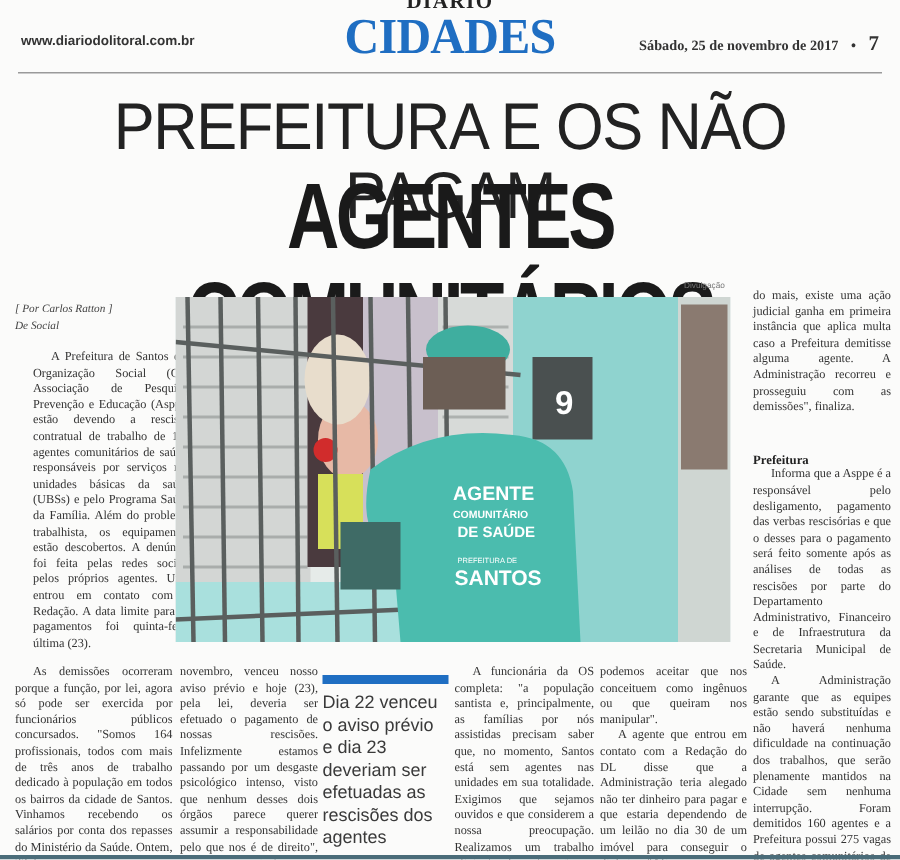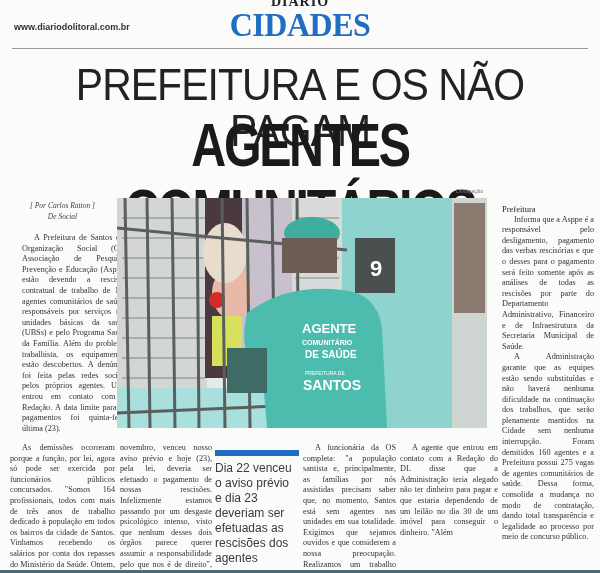--- a/index.html
+++ b/index.html
@@ -11,25 +11,25 @@
   .site-url { position:absolute; left:14px; top:22px; font-size:9px; font-weight:bold; color:#333; font-family:Liberation Sans, sans-serif; }
   .brand-top { position:absolute; left:0; width:600px; top:-6px; text-align:center; font-size:14px; font-weight:bold; letter-spacing:1px; color:#222; font-family:"Liberation Serif", serif; }
   .brand-main { position:absolute; left:0; width:600px; top:6px; text-align:center; font-size:32px; font-weight:bold; color:#1f6ec2; font-family:"Liberation Serif", serif; transform:scaleY(1.05); letter-spacing:-0.5px; }
   .date-line { position:absolute; right:14px; top:22px; font-size:9.5px; font-weight:bold; color:#333; font-family:"Liberation Serif", serif; }
   .date-line .page-no { font-size:14px; margin-left:6px; }
   .rule { position:absolute; left:12px; right:12px; top:48px; height:1px; background:#9a9a9a; }
 
   .headline-light { position:absolute; left:0; width:600px; top:62px; text-align:center; font-family:"Liberation Sans", sans-serif; font-weight:normal; font-size:44px; line-height:46px; color:#222; letter-spacing:-1px; transform:scaleX(0.93); -webkit-text-stroke:0; }
   .headline-bold { position:absolute; left:0; width:600px; top:112px; text-align:center; font-family:"Liberation Sans", sans-serif; font-weight:bold; font-size:62px; line-height:66px; color:#1a1a1a; letter-spacing:-3px; transform:scaleX(0.78); }
 
-  .byline { position:absolute; left:10px; width:105px; top:200px; text-align:center; font-size:7.5px; font-style:italic; line-height:11px; color:#444; }
+  .byline { position:absolute; left:10px; width:105px; top:200px; font-size:7.5px; font-style:italic; line-height:11px; color:#444; }
 
   .col { position:absolute; font-size:8.2px; line-height:10.6px; color:#333; text-align:justify; hyphens:auto; }
   .col p { margin:0; text-indent:12px; }
-  .col h4 { margin:12px 0 0 0; font-size:8.5px; font-weight:normal; color:#222; }
+  .col h4 { margin:24px 0 0 0; font-size:8.5px; font-weight:bold; color:#222; }
   .col1 { left:22px; width:105px; top:233px; }
   .col1b { left:10px; width:105px; top:443px; }
   .col2 { left:120px; width:92px; top:443px; }
   .col4 { left:303px; width:93px; top:443px; }
   .col5 { left:400px; width:98px; top:443px; }
   .col6 { left:502px; width:92px; top:192px; }
 
   .photo { position:absolute; left:117px; top:198px; width:370px; height:230px; overflow:hidden; background:#dfe7e3; }
   .photo-credit { position:absolute; left:456px; top:188px; font-size:5.5px; color:#777; font-family:"Liberation Sans", sans-serif; }
 
@@ -39,20 +39,25 @@
 
   .bottom-bar { position:absolute; left:0; bottom:0; width:600px; height:3px; background:#4a6c79; }
 </style>
 </head>
 <body>
 
 <div class="masthead">
   <span class="site-url">www.diariodolitoral.com.br</span>
   <div class="brand-top">DIÁRIO</div>
   <div class="brand-main">CIDADES</div>
+  <div class="date-line">
+    <span>Sábado, 25 de novembro de 2017</span>
+    <span style="margin-left:6px;">•</span>
+    <span class="page-no">7</span>
+  </div>
   <div class="rule"></div>
 </div>
 
 <div class="headline-light">PREFEITURA E OS NÃO PAGAM</div>
 <div class="headline-bold">AGENTES COMUNITÁRIOS</div>
 
 <div class="byline">
   <div>[ Por Carlos Ratton ]</div>
   <div>De Social</div>
 </div>
@@ -69,23 +74,25 @@
 
 <div class="pullquote">
   <div class="bar"></div>
   <div class="text">Dia 22 venceu o aviso prévio e dia 23 deveriam ser efetuadas as rescisões dos agentes</div>
 </div>
 
 <div class="col col4">
   <p>A funcionária da OS completa: "a população santista e, principalmente, as famílias por nós assistidas precisam saber que, no momento, Santos está sem agentes nas unidades em sua totalidade. Exigimos que sejamos ouvidos e que considerem a nossa preocupação. Realizamos um trabalho eficiente e honesto e não</p>
 </div>
 <div class="col col5">
+  <p style="text-indent:0">podemos aceitar que nos conceituem como ingênuos ou que queiram nos manipular".</p>
   <p>A agente que entrou em contato com a Redação do DL disse que a Administração teria alegado não ter dinheiro para pagar e que estaria dependendo de um leilão no dia 30 de um imóvel para conseguir o dinheiro. "Além</p>
 </div>
 <div class="col col6">
+  <p style="text-indent:0">do mais, existe uma ação judicial ganha em primeira instância que aplica multa caso a Prefeitura demitisse alguma agente. A Administração recorreu e prosseguiu com as demissões", finaliza.</p>
   <h4>Prefeitura</h4>
   <p>Informa que a Asppe é a responsável pelo desligamento, pagamento das verbas rescisórias e que o desses para o pagamento será feito somente após as análises de todas as rescisões por parte do Departamento Administrativo, Financeiro e de Infraestrutura da Secretaria Municipal de Saúde.</p>
   <p>A Administração garante que as equipes estão sendo substituídas e não haverá nenhuma dificuldade na continuação dos trabalhos, que serão plenamente mantidos na Cidade sem nenhuma interrupção. Foram demitidos 160 agentes e a Prefeitura possui 275 vagas de agentes comunitários de saúde. Dessa forma, consolida a mudança no modo de contratação, dando total transparência e legalidade ao processo por meio de concurso público.</p>
 </div>
 
 <div class="photo-credit">Divulgação</div>
 <div class="photo" title="Agente comunitário de saúde conversando com moradora através de grade de janela">
   <svg width="370" height="230" viewBox="0 0 370 230" xmlns="http://www.w3.org/2000/svg">
     <rect x="0" y="0" width="370" height="230" fill="#e6ebe9"></rect>
 

